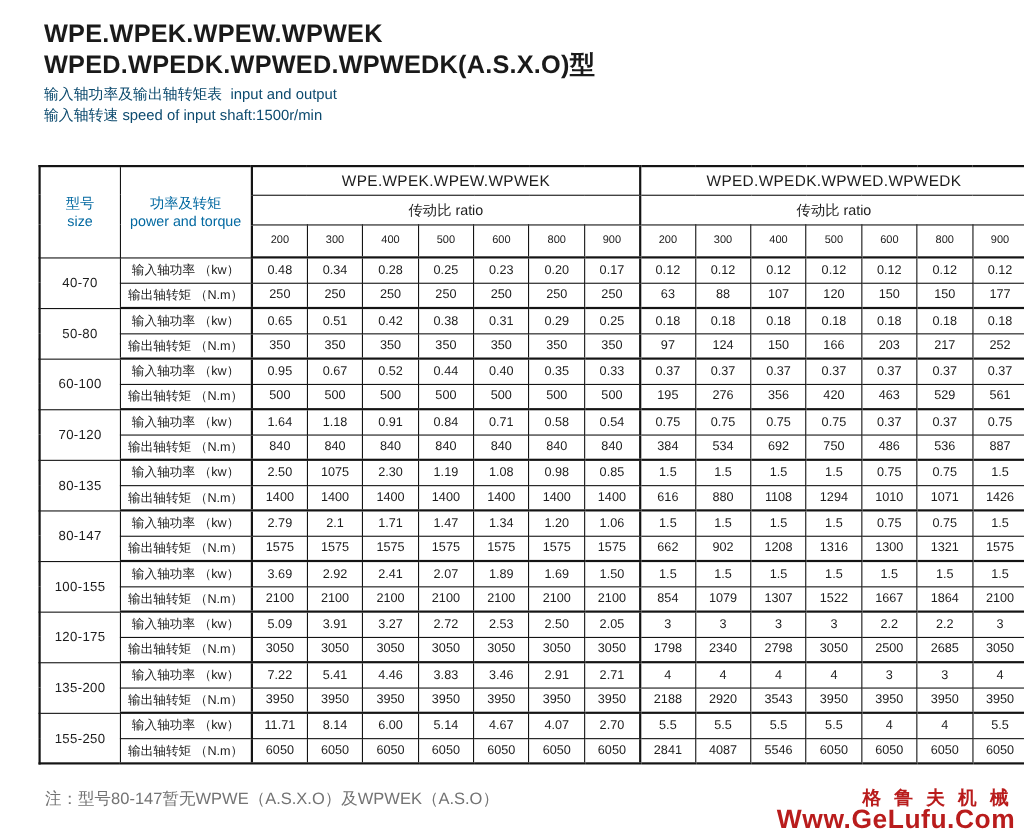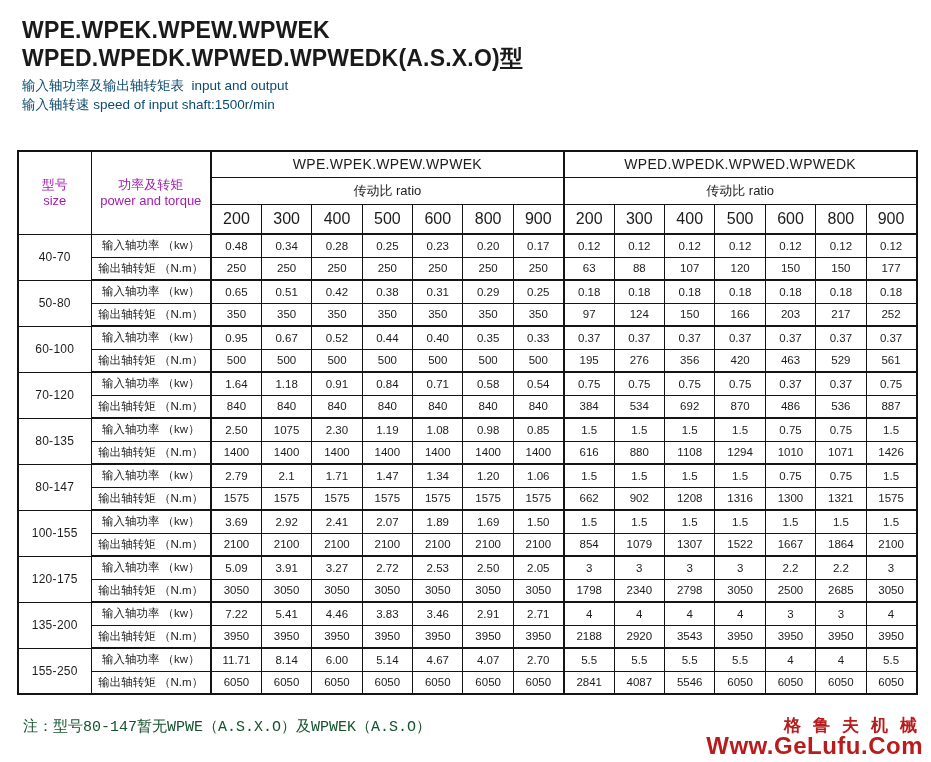--- a/index.html
+++ b/index.html
@@ -6,21 +6,21 @@
     margin: 0; padding: 0;
     background: #ffffff;
     font-family: "Liberation Sans", "DejaVu Sans", sans-serif;
     color: #1c1c1c;
   }
   body {
     width: 931px; height: 762px;
     position: relative;
     overflow: hidden;
   }
-  .page { padding: 16px 0 0 22px; }
+  .page { padding: 16px 0 0 40px; }
 
   
   .title-line {
     font-size: 23px;
     font-weight: 700;
     line-height: 28px;
     letter-spacing: 0.2px;
     color: #1a1a1a;
   }
   .subtitle {
@@ -50,35 +50,34 @@
   }
   .bl-thick { border-left: 2px solid #141414 !important; }
   thead tr.ratio-values-row th, thead tr.ratio-values-row td { border-bottom: 2px solid #141414; }
   tbody tr.group-end td { border-bottom: 2px solid #141414; }
 
   thead tr.group-title-row { height: 26px; }
   thead tr.ratio-label-row { height: 27px; }
   thead tr.ratio-values-row { height: 30px; }
   tbody tr { height: 23px; }
 
-  .corner-cell { font-size: 13px; line-height: 16px; color: #a21caf; }
+  .corner-cell { font-size: 13px; line-height: 16px; color: #0369a1; }
   .group-title { font-size: 14px; letter-spacing: 0.3px; }
   .ratio-label { font-size: 13px; }
-  .ratio-cell { font-size: 16px; margin-left: 40px; }
+  .ratio-cell { font-size: 10px; margin-left: 40px; }
   .size-cell { font-size: 12px; font-weight: 700; letter-spacing: 0.3px; }
   .rowlabel-cell { font-size: 11.5px; text-align: center; }
   .val-cell { font-size: 11.5px; }
 
   
   .note {
     margin-top: 22px;
     margin-left: 1px;
     font-size: 15px;
-    color: #14532d;
-    font-family: Liberation Mono, monospace;
+    color: #737373;
   }
 
   
   .watermark {
     position: absolute;
     right: 8px; bottom: 6px;
     text-align: right;
     font-weight: 700;
     line-height: 20px;
   }
@@ -269,21 +268,21 @@
           <td class="val-cell bl-thick">840</td>
           <td class="val-cell">840</td>
           <td class="val-cell">840</td>
           <td class="val-cell">840</td>
           <td class="val-cell">840</td>
           <td class="val-cell">840</td>
           <td class="val-cell">840</td>
           <td class="val-cell bl-thick">384</td>
           <td class="val-cell">534</td>
           <td class="val-cell">692</td>
-          <td class="val-cell">870</td>
+          <td class="val-cell">750</td>
           <td class="val-cell">486</td>
           <td class="val-cell">536</td>
           <td class="val-cell">887</td>
         </tr>
         <tr>
           <td class="size-cell" rowspan="2">80-135</td>
           <td class="rowlabel-cell">输入轴功率 （kw）</td>
           <td class="val-cell bl-thick">2.50</td>
           <td class="val-cell">1075</td>
           <td class="val-cell">2.30</td>

